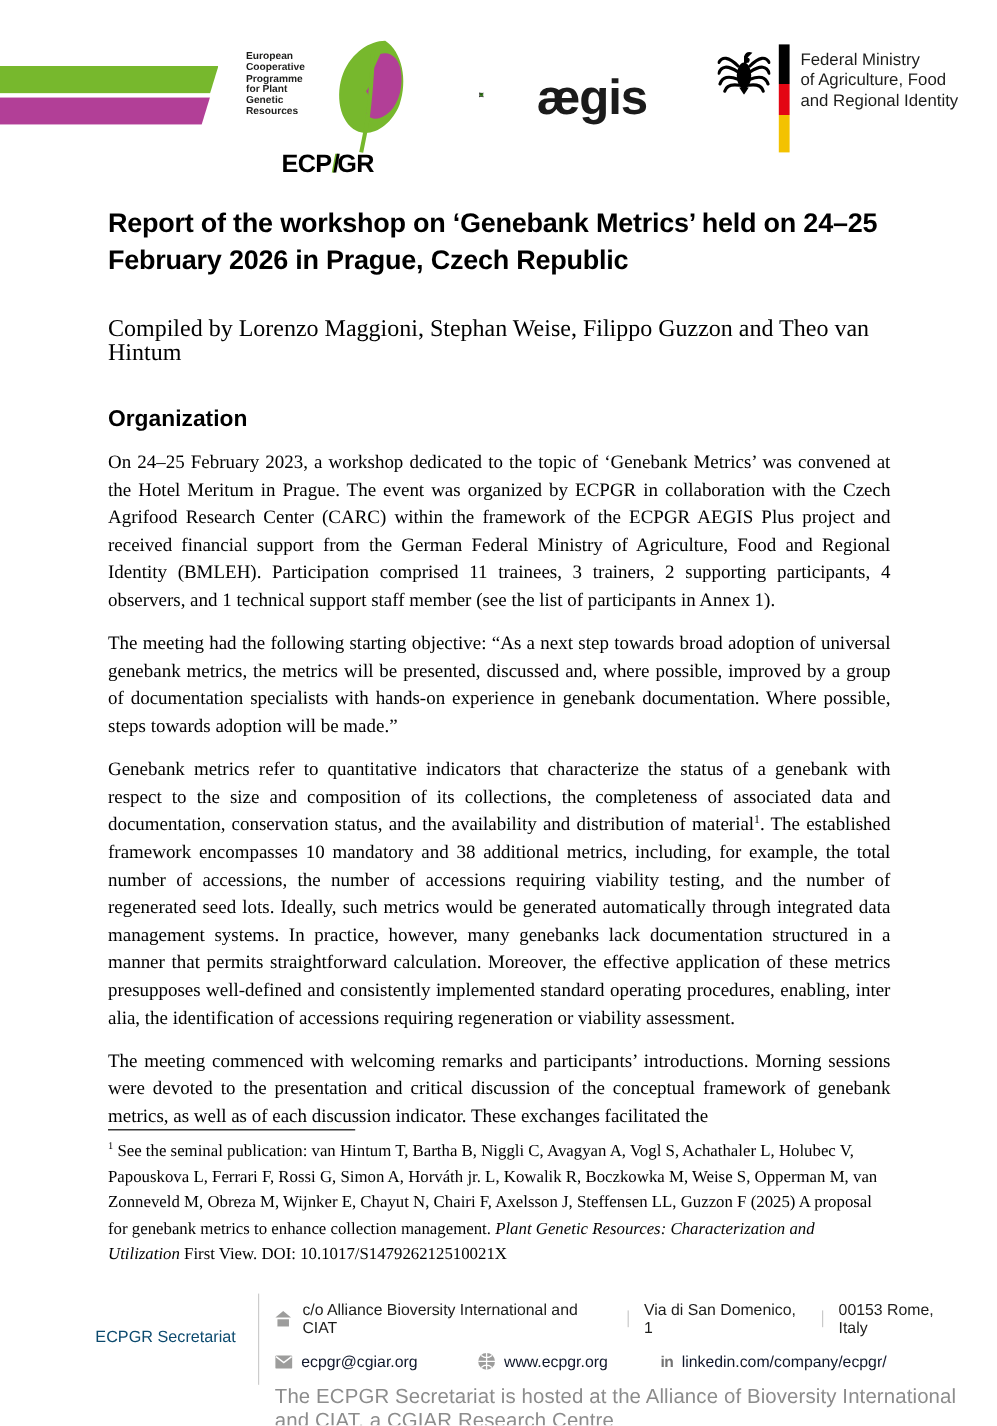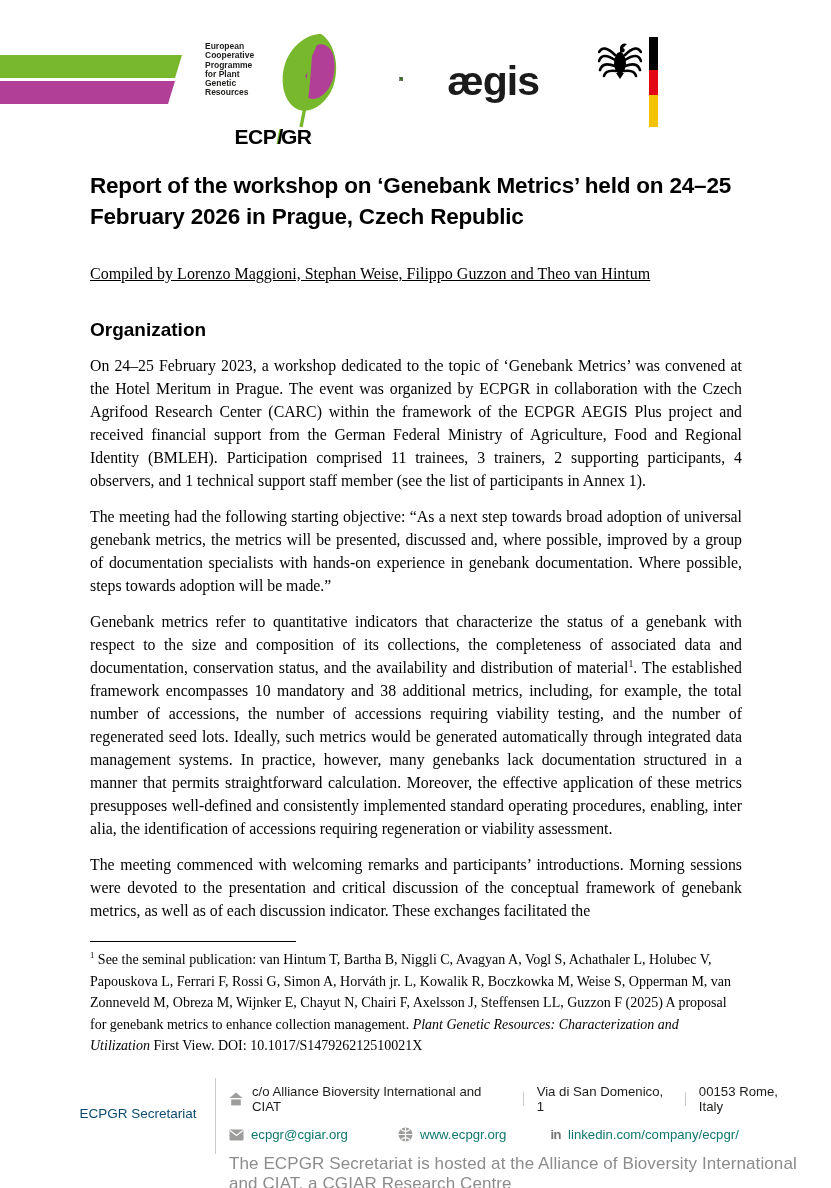--- a/index.html
+++ b/index.html
@@ -37,22 +37,22 @@
   .eagle { position:absolute; left:0; top:5px; }
   .flag { position:absolute; left:51px; top:3px; width:9px; height:90px;
     background:linear-gradient(180deg,#000 0%,#000 37%,#e30613 37%,#e30613 65%,#f3c200 65%,#f3c200 100%); }
   .ministry-text { position:absolute; left:69px; top:7px; font-size:14px;
     font-weight:500; line-height:17px; color:#1d1d1b; }
 
   
   .content { position:absolute; left:90px; top:170px; width:652px; }
   .doc-title { font-size:22.5px; font-weight:bold; line-height:31px;
     letter-spacing:-0.2px; margin-bottom:32px; }
-  .byline { font-family:"Liberation Serif", serif; font-size:16px;
-    line-height:20px; margin-bottom:35px;text-decoration:underline; }
+  .byline { font-family:"Liberation Serif", serif; font-size:20px;
+    line-height:20px; margin-bottom:35px; }
   .section-h { font-size:19px; font-weight:bold; margin-bottom:13px; }
   p.body { font-family:"Liberation Serif", serif; font-size:15.8px;
     line-height:23px; text-align:justify; margin-bottom:13px; }
   p.body sup, .fn sup { font-size:0.62em; line-height:0; vertical-align:super; }
 
   
   .fn { position:absolute; left:90px; top:941px; width:652px;
     font-family:"Liberation Serif", serif; font-size:14px; line-height:21.5px;
     text-align:left; }
   .fn-rule { width:206px; border-top:1.6px solid #000; margin-bottom:7px; }
@@ -63,21 +63,21 @@
   .footer-label { position:absolute; left:58px; top:30px; width:160px;
     text-align:center; font-size:13.5px; color:#0c4a6e; }
   .footer-vline { position:absolute; left:215px; top:2px; width:1px;
     height:76px; background:#cccccc; }
   .f-rows { position:absolute; left:229px; top:0; width:575px; }
   .f-row { display:flex; align-items:center; font-size:13.2px; color:#1d1d1b; }
   .f-row1 { margin-top:8px; gap:9px; }
   .f-row2 { margin-top:13px; gap:7px; }
   .f-sep { width:1px; height:14px; background:#c9c9c9; margin:0 4px; }
   .f-gap1 { width:36px; } .f-gap2 { width:30px; }
-  .f-link { color:#0f766e; text-decoration:none; }
+  .f-link { color:#0f172a; text-decoration:none; }
   .in-glyph { font-size:13px; font-weight:bold; color:#737373; letter-spacing:-0.5px; }
   .f-note { margin-top:12px; font-size:17px; color:#8c8c8c; letter-spacing:0.1px; }
   .ic { flex:0 0 auto; }
 </style>
 </head>
 <body>
 
 <div class="page">
 
   <div class="stripe green"></div>
@@ -117,20 +117,25 @@
 
   <div class="ministry">
     <svg class="eagle" width="44" height="40" viewBox="0 0 44 40">
       <ellipse cx="22" cy="24" rx="6" ry="11" fill="#000"></ellipse>
       <path d="M22 8 q2 -5 7 -3 l-4 4 q3 1 1 4 l-4 1 Z" fill="#000"></path>
       <path d="M17 16 C9 8 4 8 1 13 M17 21 C8 15 3 16 1 22 M17 27 C9 24 4 25 2 31 M18 32 C11 31 7 33 6 37" stroke="#000" stroke-width="2.6" fill="none" stroke-linecap="round"></path>
       <path d="M27 16 C35 8 40 8 43 13 M27 21 C36 15 41 16 43 22 M27 27 C35 24 40 25 42 31 M26 32 C33 31 37 33 38 37" stroke="#000" stroke-width="2.6" fill="none" stroke-linecap="round"></path>
       <path d="M18 34 l4 6 l4 -6 Z" fill="#000"></path>
     </svg>
     <div class="flag"></div>
+    <div class="ministry-text">
+      <div>Federal Ministry</div>
+      <div>of Agriculture, Food</div>
+      <div>and Regional Identity</div>
+    </div>
   </div>
 
   <div class="content">
     <div class="doc-title">Report of the workshop on ‘Genebank Metrics’ held on 24–25 February 2026 in Prague, Czech Republic</div>
     <p class="byline">Compiled by Lorenzo Maggioni, Stephan Weise, Filippo Guzzon and Theo van Hintum</p>
     <div class="section-h">Organization</div>
     <p class="body">On 24–25 February 2023, a workshop dedicated to the topic of ‘Genebank Metrics’ was convened at the Hotel Meritum in Prague. The event was organized by ECPGR in collaboration with the Czech Agrifood Research Center (CARC) within the framework of the ECPGR AEGIS Plus project and received financial support from the German Federal Ministry of Agriculture, Food and Regional Identity (BMLEH). Participation comprised 11 trainees, 3 trainers, 2 supporting participants, 4 observers, and 1 technical support staff member (see the list of participants in Annex 1).</p>
     <p class="body">The meeting had the following starting objective: “As a next step towards broad adoption of universal genebank metrics, the metrics will be presented, discussed and, where possible, improved by a group of documentation specialists with hands-on experience in genebank documentation. Where possible, steps towards adoption will be made.”</p>
     <p class="body"><span>Genebank metrics refer to quantitative indicators that characterize the status of a genebank with respect to the size and composition of its collections, the completeness of associated data and documentation, conservation status, and the availability and distribution of material</span><sup>1</sup><span>. The established framework encompasses 10 mandatory and 38 additional metrics, including, for example, the total number of accessions, the number of accessions requiring viability testing, and the number of regenerated seed lots. Ideally, such metrics would be generated automatically through integrated data management systems. In practice, however, many genebanks lack documentation structured in a manner that permits straightforward calculation. Moreover, the effective application of these metrics presupposes well-defined and consistently implemented standard operating procedures, enabling, inter alia, the identification of accessions requiring regeneration or viability assessment.</span></p>
     <p class="body">The meeting commenced with welcoming remarks and participants’ introductions. Morning sessions were devoted to the presentation and critical discussion of the conceptual framework of genebank metrics, as well as of each discussion indicator. These exchanges facilitated the</p>

